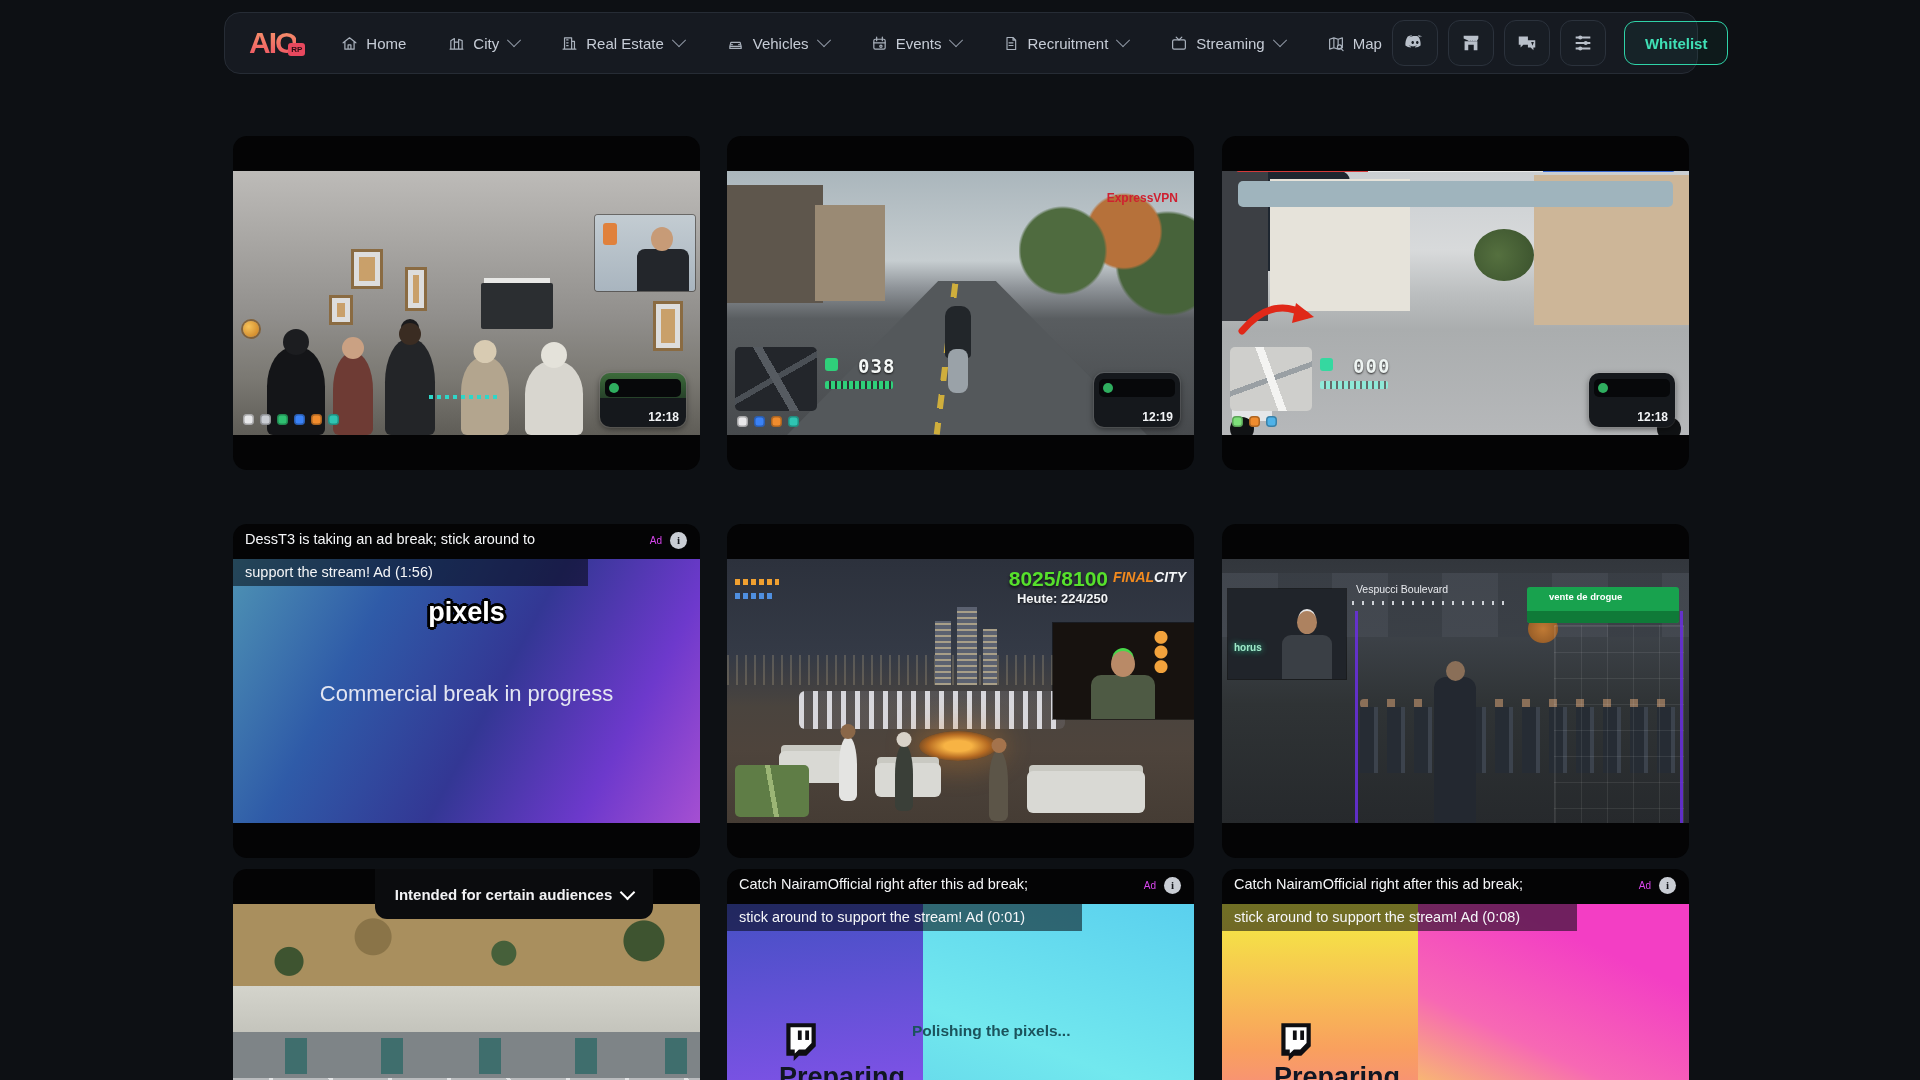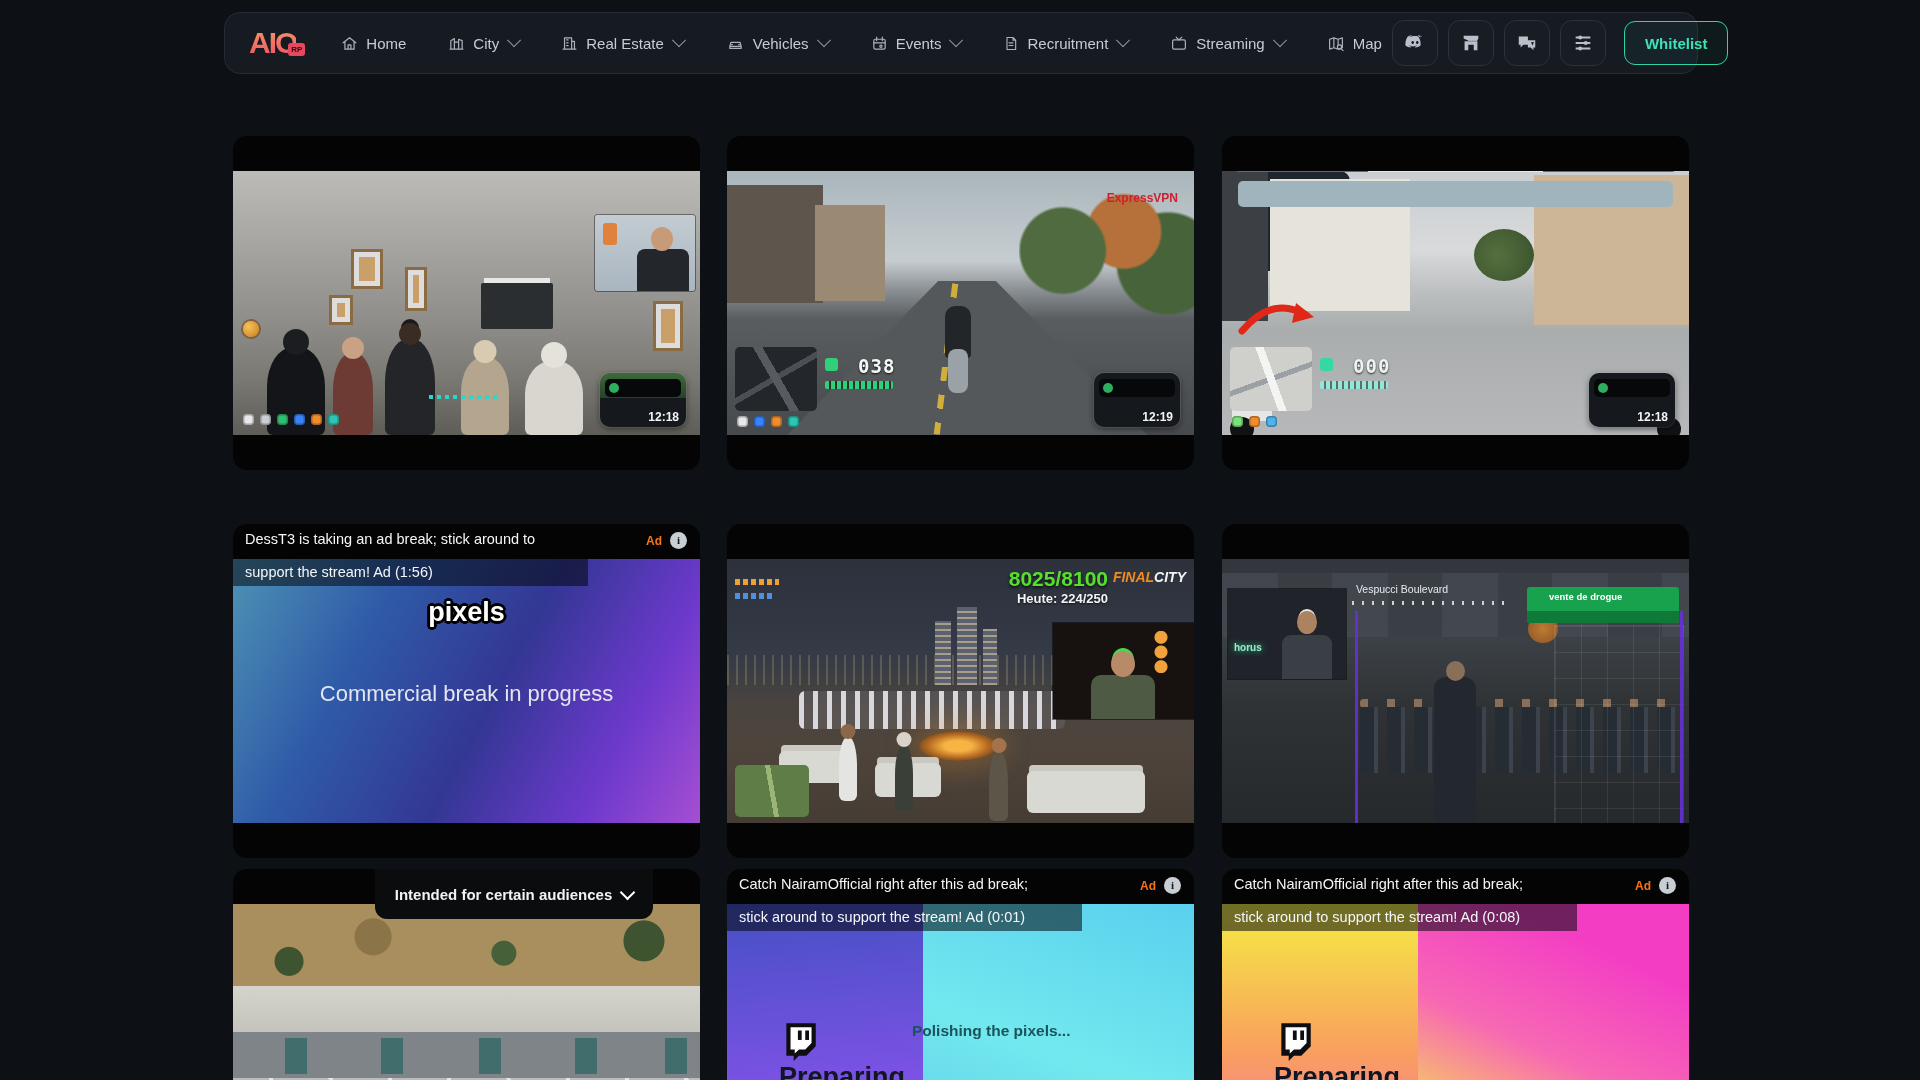--- a/index.html
+++ b/index.html
@@ -47,21 +47,21 @@
     letter-spacing:1px;text-shadow:0 1px 2px rgba(0,0,0,.8)}
   .fuel{position:absolute;height:8px;width:68px;border-radius:2px;z-index:6;
     background:repeating-linear-gradient(90deg,#2fd07a 0 4px,rgba(10,14,12,.55) 4px 6px)}
   .minimap{position:absolute;border-radius:5px;z-index:5}
 
   
   .adline1{position:absolute;top:7px;left:12px;right:78px;font-size:14.5px;font-weight:500;color:#f5f6f8;z-index:7}
   .adline2{position:absolute;top:35px;left:0;width:76%;height:27px;line-height:27px;padding-left:12px;box-sizing:border-box;
     background:rgba(4,8,12,.55);font-size:14.5px;font-weight:500;color:#f5f6f8;z-index:7}
   .adbadge{position:absolute;top:8px;right:13px;display:flex;align-items:center;gap:8px;z-index:8}
-  .adlabel{font-size:12px;font-weight:700;color:#f97316}
+  .adlabel{font-size:10px;font-weight:400;color:#d946ef}
   .info{width:17px;height:17px;border-radius:50%;background:#c9cdd4;color:#14171c;
     font:700 11px/17px "Liberation Serif",serif;text-align:center}
   .info::after{content:"i"}
   .tglyph{position:absolute;width:42px;height:42px;z-index:5}
   .preparing{position:absolute;font-size:27px;font-weight:700;color:#101623;z-index:5}
 
   
   .s1{background:linear-gradient(180deg,#bdbbb8 0%,#a7a5a2 28%,#918f8c 55%,#7b7973 78%,#5f5d57 100%)}
   .s1 .tv{left:248px;top:112px;width:72px;height:46px;background:#2b2e31;border-radius:2px;box-shadow:0 -8px 0 -3px #e8e8e6}
   .frame{background:#c9a06a;box-shadow:inset 0 0 0 3px #8a6b42,inset 0 0 0 8px #ddd}

